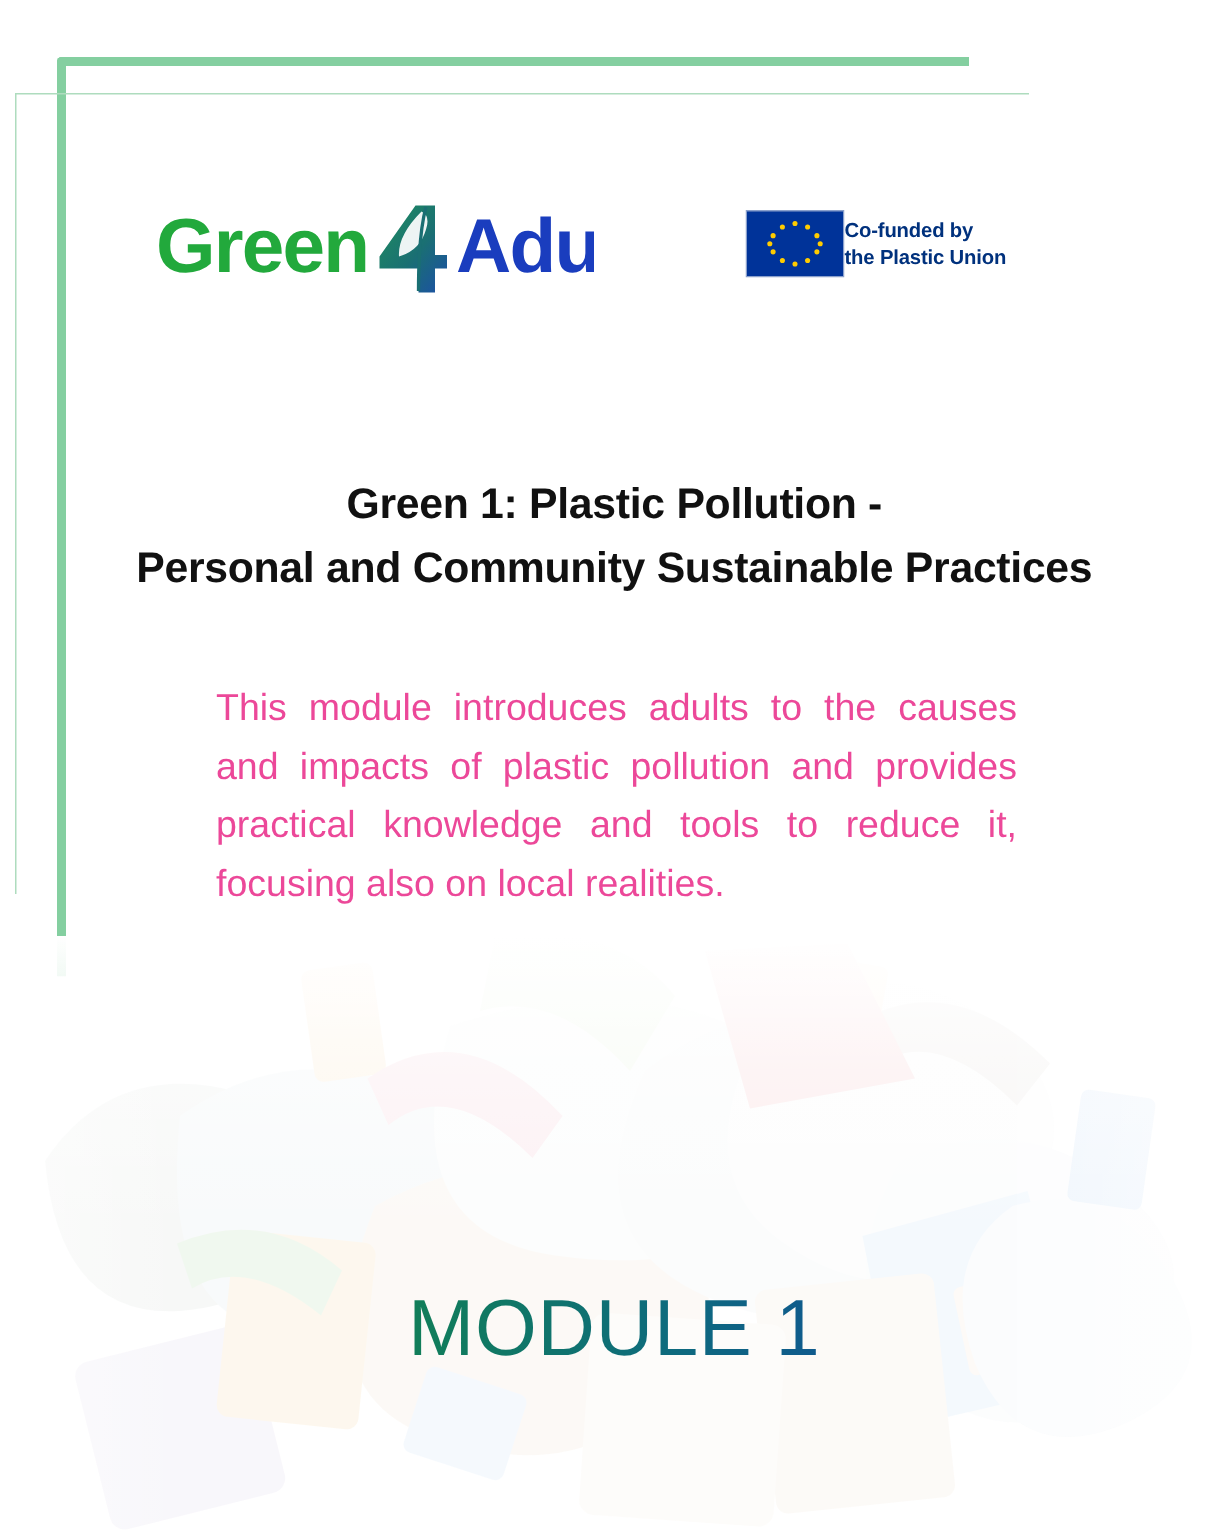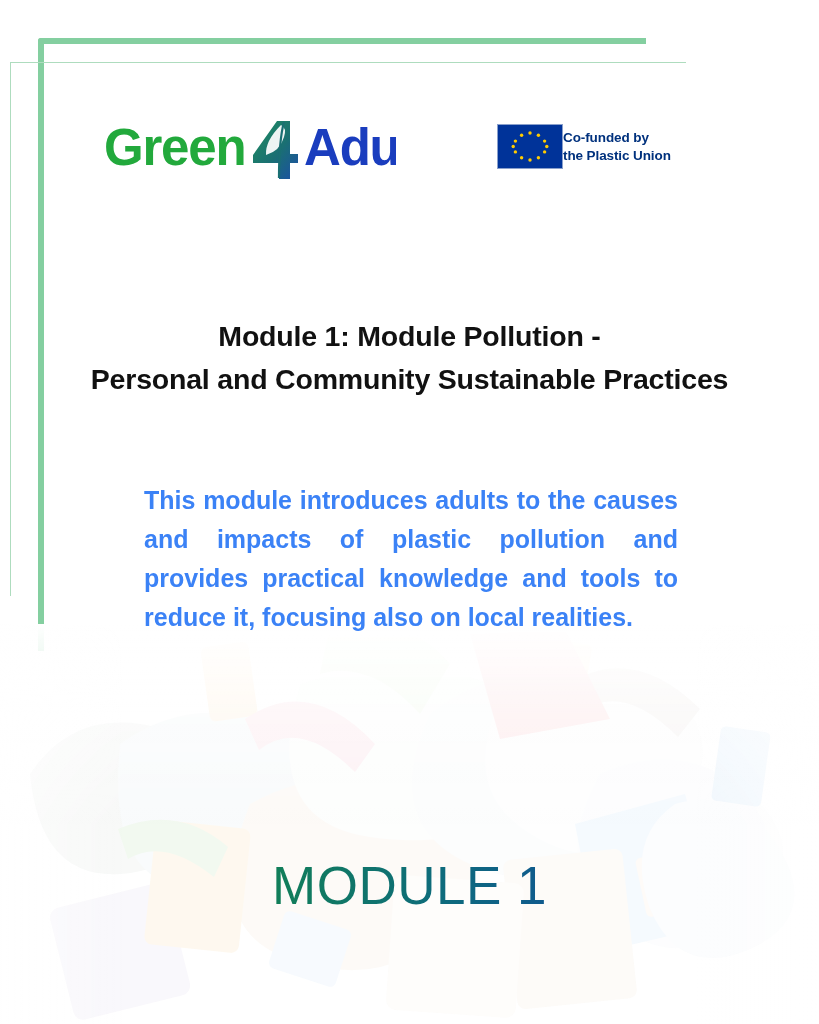--- a/index.html
+++ b/index.html
@@ -54,21 +54,21 @@
     height: 400px;
     overflow: hidden;
     pointer-events: none;
   }
   .bg-art svg { display: block; width: 100%; height: 100%; }
 
   
   .header {
     position: absolute;
     left: 0;
-    top: 110px;
+    top: 126px;
     width: 671px;
     height: 80px;
     display: flex;
     align-items: center;
   }
   .logo-wrap {
     position: absolute;
     left: 104px;
     top: 0;
     height: 80px;
@@ -107,28 +107,27 @@
     font-size: 28.5px;
     line-height: 1.52;
     letter-spacing: -0.2px;
   }
   .title .line { display: block; }
 
   
   .body-text {
     position: absolute;
     left: 144px;
-    top: 456px;
+    top: 428px;
     width: 534px;
-    color: #3b82f6;
+    color: #ec4899;
     font-size: 25px;
     line-height: 1.56;
     text-align: justify;
     text-justify: inter-word;
-    font-weight: bold;
   }
 
   
   .module-mark {
     position: absolute;
     left: 0;
     top: 855px;
     width: 819px;
     text-align: center;
     font-size: 53px;
@@ -237,21 +236,21 @@
           <circle cx="18.4" cy="17.1" r="1.7"></circle>
           <circle cx="24.6" cy="11.3" r="1.7"></circle>
         </g>
       </svg>
       <div class="eu-text"><span>Co-funded by</span><br><span>the Plastic Union</span></div>
     </div>
 
   </div>
 
   <h1 class="title">
-    <span class="line">Module 1: Module Pollution -</span>
+    <span class="line">Green 1: Plastic Pollution -</span>
     <span class="line">Personal and Community Sustainable Practices</span>
   </h1>
 
   <p class="body-text">This module introduces adults to the causes and impacts of plastic pollution and provides practical knowledge and tools to reduce it, focusing also on local realities.</p>
 
   <div class="module-mark">MODULE 1</div>
 
 </div>
 
 </body></html>

